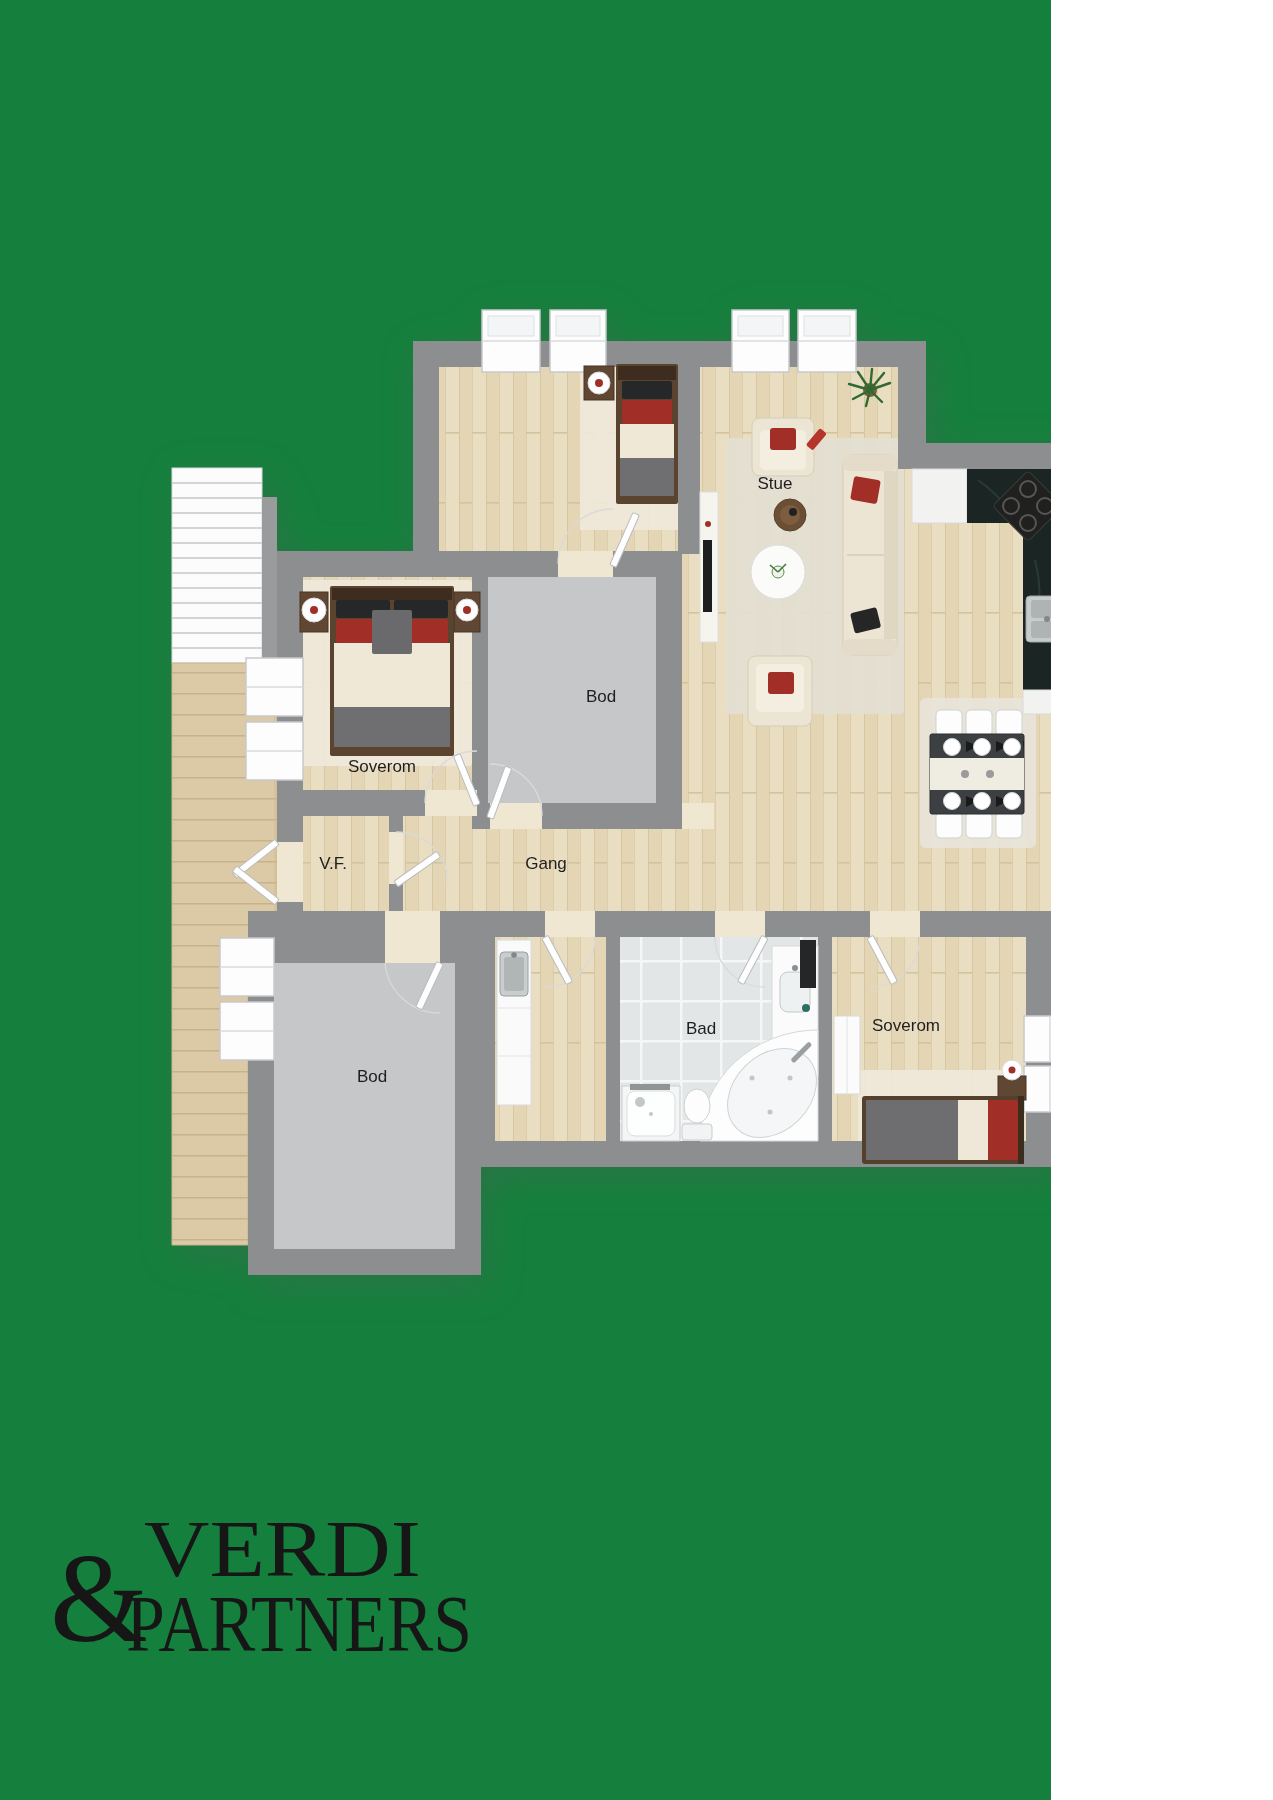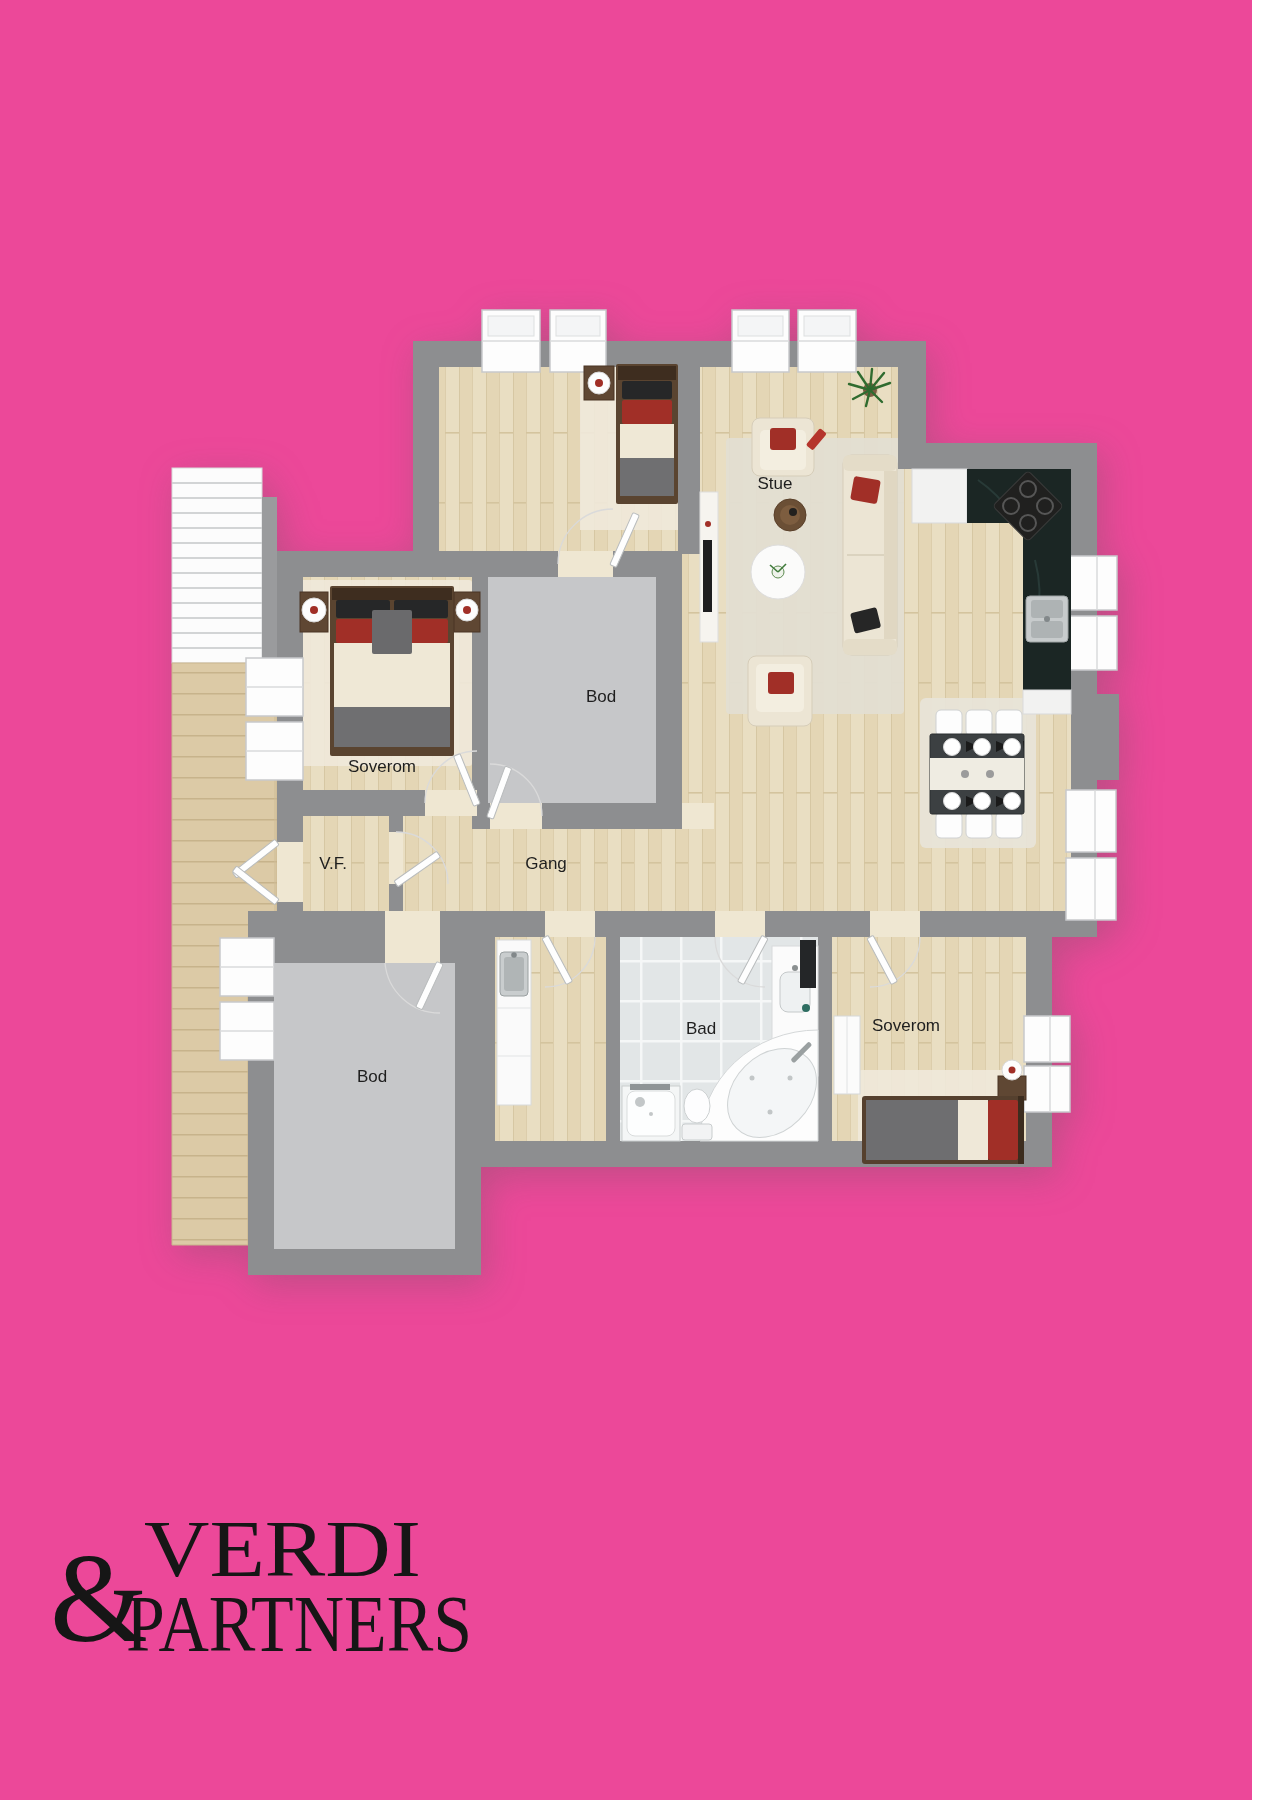--- a/index.html
+++ b/index.html
@@ -1,16 +1,16 @@
 <!DOCTYPE html>
 <html><head>
 <meta charset="utf-8">
 <style>
   html,body{margin:0;padding:0;background:#ffffff;}
-  #page{position:relative;width:1252px;height:1800px;background:#ec4899;overflow:hidden;
+  #page{position:relative;width:1051px;height:1800px;background:#15803d;overflow:hidden;
         font-family:"Liberation Sans",sans-serif;}
   svg{display:block}
   .plan{filter:drop-shadow(6px 10px 18px rgba(90,90,90,.30));}
   .room-label{font-family:"Liberation Sans",sans-serif;font-size:17px;fill:#1e1e1e;}
   .logo-text{font-family:"Liberation Serif",serif;fill:#161616;}
 </style>
 </head>
 <body>
 
 <div id="page">

